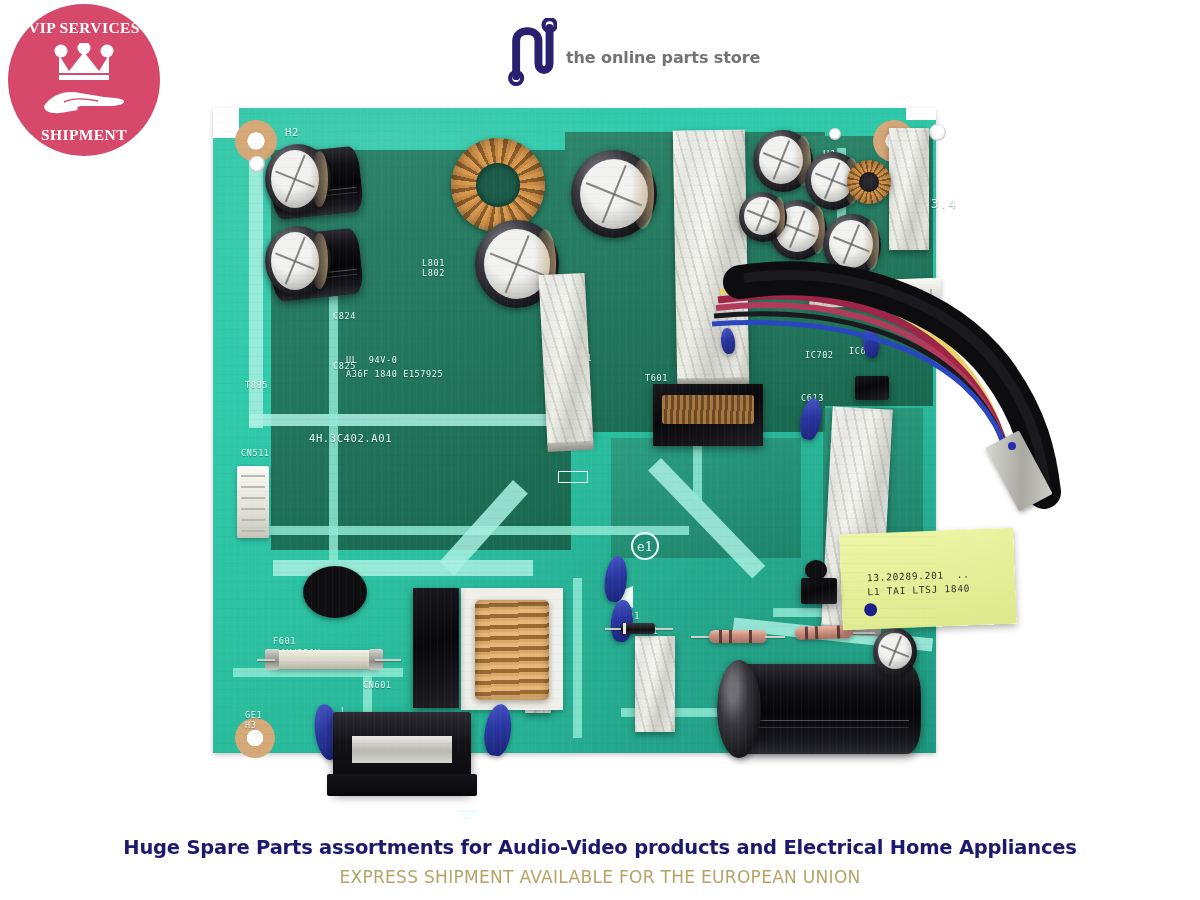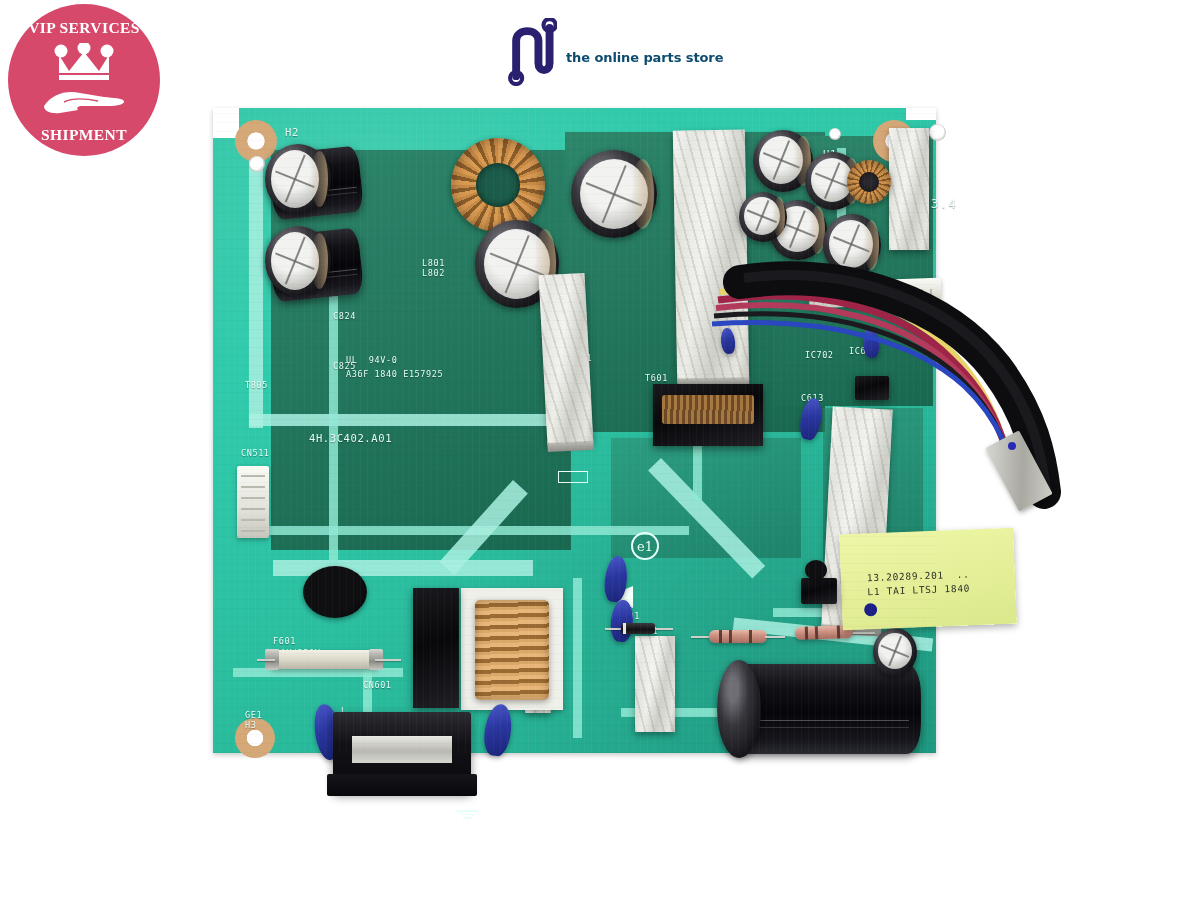--- a/index.html
+++ b/index.html
@@ -35,21 +35,21 @@
     display: flex; align-items: center; gap: 9px;
   }
   .brand-mark { width: 52px; height: 68px; }
   .brand-words { display: flex; flex-direction: column; justify-content: center; padding-top: 6px;}
   .brand-name {
     color: #2a2070; font-weight: 700; font-size: 25px;
     letter-spacing: -0.3px; line-height: 1;
     font-family: "DejaVu Sans", sans-serif;
   }
   .brand-tag {
-    color: #0c4a6e; font-weight: 700; font-size: 13px;
+    color: #737373; font-weight: 700; font-size: 16px;
     letter-spacing: -0.1px; line-height: 1; margin-top: 5px;
     font-family: "DejaVu Sans", sans-serif;
   }
 
   
   .stage { position: absolute; left: 0; top: 90px; width: 1200px; height: 730px; }
 
   
   .pcb {
     position: absolute; left: 213px; top: 18px;
@@ -584,14 +584,16 @@
       <path d="M16 68 C124 56 208 82 256 130 C296 168 310 212 316 252" stroke="#b23a5b" stroke-width="6" fill="none"></path>
       <path d="M14 76 C126 66 212 92 260 138 C298 174 312 216 318 256" stroke="#1a1a1f" stroke-width="5" fill="none"></path>
       <path d="M12 84 C128 76 216 102 264 146 C300 180 314 220 320 260" stroke="#2a46c0" stroke-width="5" fill="none"></path>
       <path d="M40 42 C150 26 248 66 296 128 C332 176 340 218 344 252" stroke="#0d0d10" stroke-width="34" fill="none" stroke-linecap="round"></path>
       <path d="M44 38 C152 24 250 64 298 126 C334 174 342 216 346 250" stroke="#26262c" stroke-width="10" fill="none" opacity=".5"></path>
     </svg>
     <div class="cable-end" style="left:1000px;top:345px;width:38px;height:72px;transform:rotate(-28deg);"></div>
     <div style="position:absolute;left:1008px;top:352px;width:8px;height:8px;border-radius:50%;background:#2a2bb5;"></div>
   </div>
 
+  <div class="tagline1">Huge Spare Parts assortments for Audio-Video products and Electrical Home Appliances</div>
+  <div class="tagline2">EXPRESS SHIPMENT AVAILABLE FOR THE EUROPEAN UNION</div>
 
 </div>
 
 </body></html>

